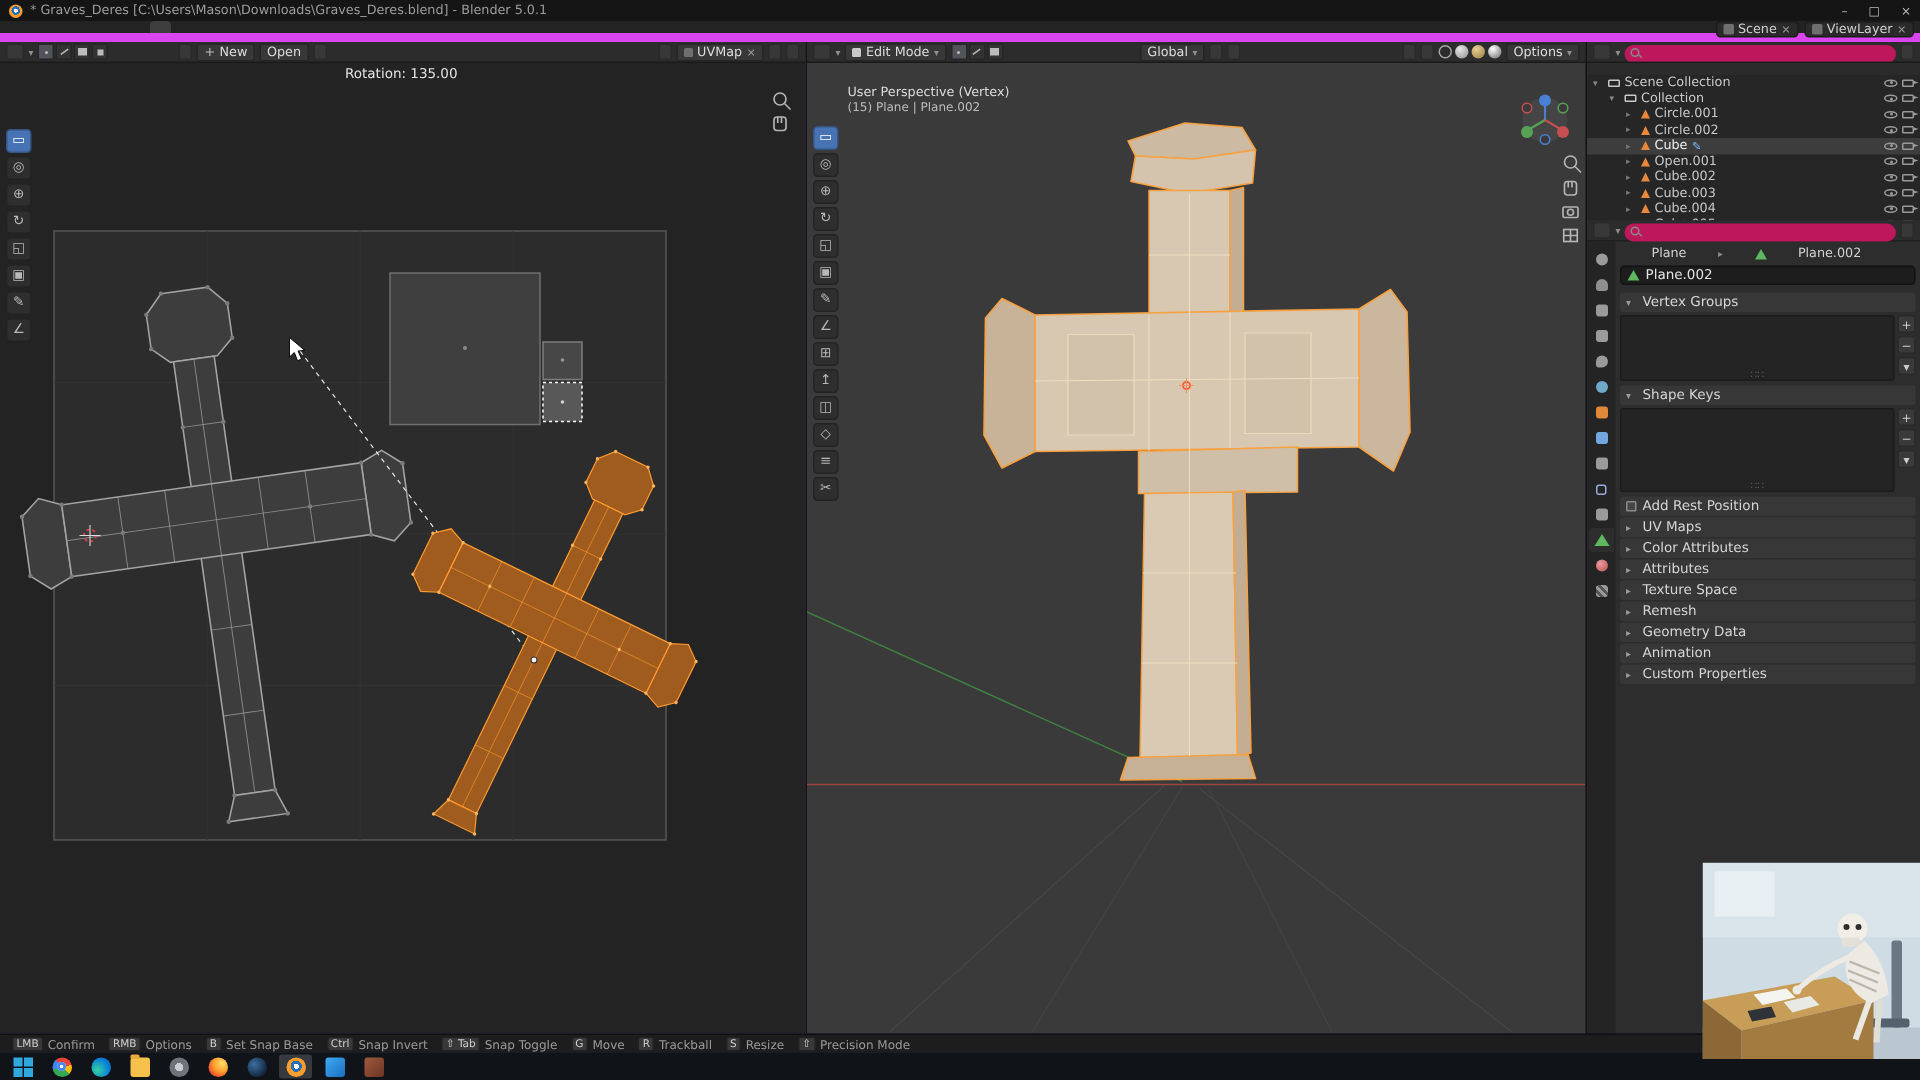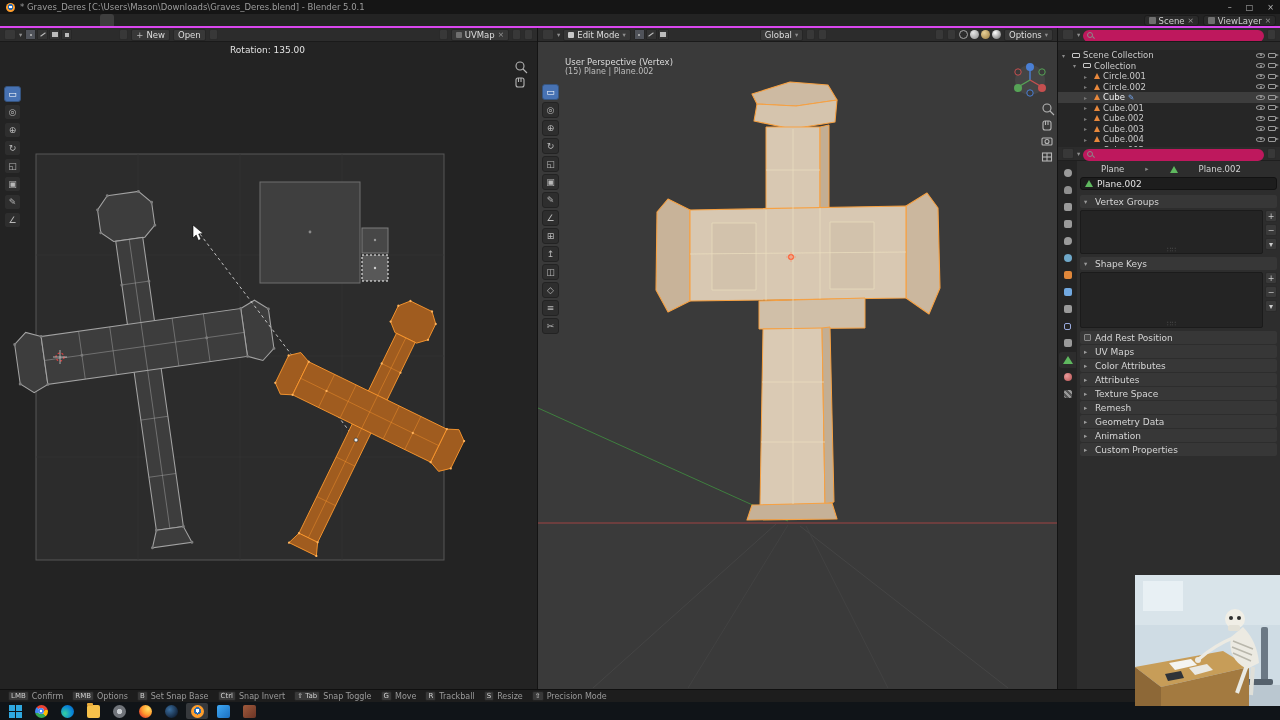--- a/index.html
+++ b/index.html
@@ -7,21 +7,21 @@
   body{font-family:"DejaVu Sans",sans-serif;font-size:9px;color:#c3c3c3;background:#000}
   #app{position:relative;width:1280px;height:720px;background:#6d28d9}
 
   
   .titlebar{position:absolute;left:0;top:0;width:100%;height:14px;background:#151515;display:flex;align-items:center;gap:5px;padding:0 6px;font-size:8.5px;color:#9d9d9d}
   .blender-logo{width:9px;height:9px;border-radius:50%;background:radial-gradient(circle at 50% 45%,#fff 0 20%,#2a6db5 21% 42%,#ff9e2c 43%)}
   .wctrl{margin-left:auto;display:flex;gap:14px;color:#bbb;font-size:8px}
   .wctrl span{cursor:default}
 
   
-  .topbar{position:absolute;left:0;top:14px;width:100%;height:14px;background:#232323;display:flex;align-items:flex-end;font-size:8.5px;border-bottom:2px solid #d946ef}
+  .topbar{position:absolute;left:0;top:14px;width:100%;height:14px;background:#232323;display:flex;align-items:flex-start;font-size:8.5px;border-bottom:6px solid #d946ef}
   .tmenu{padding:0 5px;height:100%;line-height:14px;color:#c9c9c9}
   .ws-tabs{display:flex;margin-left:8px;height:100%}
   .ws{padding:0 7px;line-height:14px;color:#a8a8a8;white-space:nowrap}
   .ws.active{background:#3e3e3e;color:#efefef;border-radius:3px 3px 0 0}
   .topbar-right{margin-left:auto;display:flex;gap:4px;margin-right:4px}
   .pill{display:flex;align-items:center;gap:3px;background:#2a2a2a;border:1px solid #1c1c1c;border-radius:3px;height:11px;padding:0 4px;color:#cfcfcf}
   .sq{width:7px;height:7px;background:#6f6f6f;border-radius:1px;display:inline-block}
   .x{color:#9a9a9a;font-size:7.5px}
 
   
@@ -588,21 +588,21 @@
           <span class="oicon"></span>
           <span class="olabel">Cube</span>
           <span class="pen">✎</span>
           <span class="spacer"></span>
           <span class="eye"></span>
           <span class="cam"></span>
         </div>
         <div class="orow i-mesh" style="--depth: 2;">
           <span class="oarrow"></span>
           <span class="oicon"></span>
-          <span class="olabel">Cube.001</span>
+          <span class="olabel">Open.001</span>
 
           <span class="spacer"></span>
           <span class="eye"></span>
           <span class="cam"></span>
         </div>
         <div class="orow i-mesh" style="--depth: 2;">
           <span class="oarrow"></span>
           <span class="oicon"></span>
           <span class="olabel">Cube.002</span>
 

